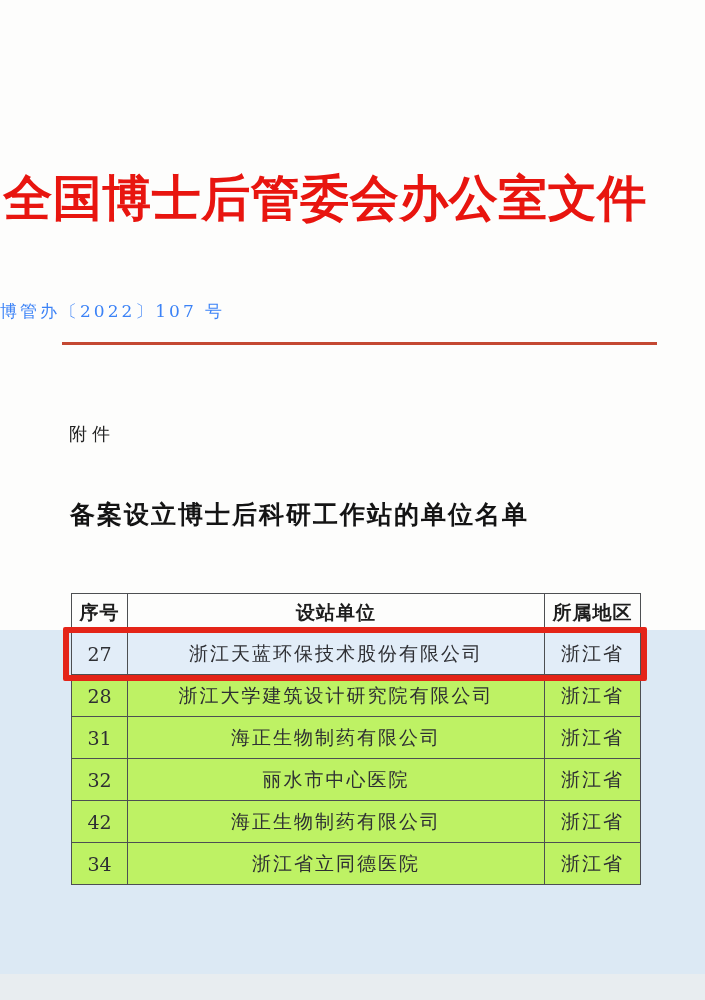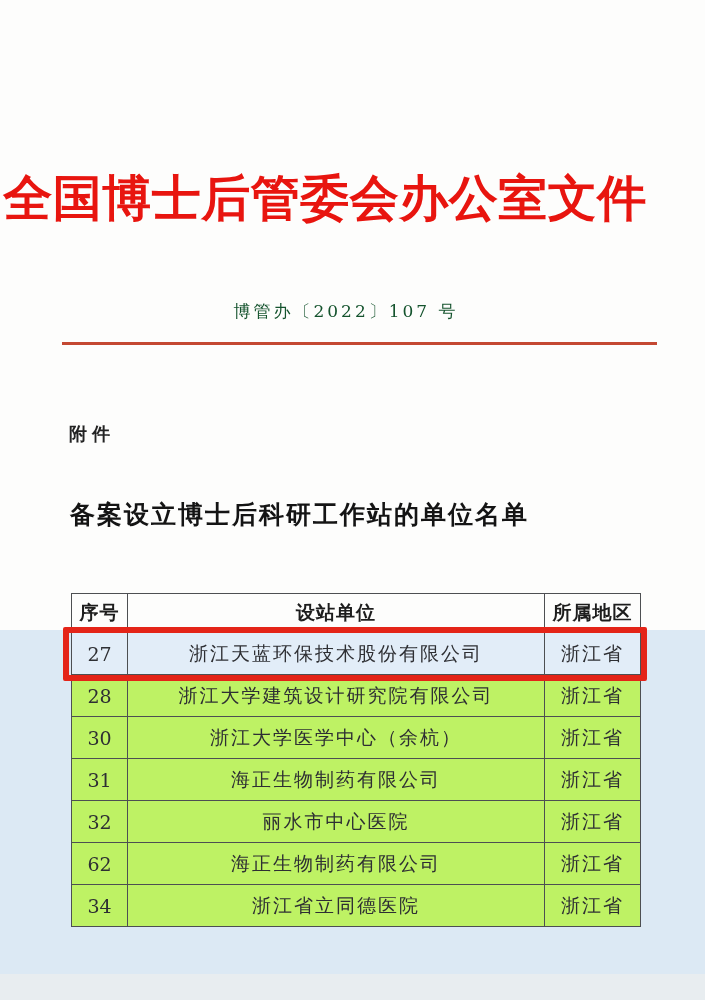--- a/index.html
+++ b/index.html
@@ -20,30 +20,30 @@
   }
   .letterhead-title {
     position: absolute; top: 166px; left: 0; width: 650px;
     text-align: center; white-space: nowrap;
     font-size: 49px; font-weight: bold; color: #e8150f;
     letter-spacing: 0.5px;
     font-family: "DejaVu Serif", "Liberation Serif", serif;
   }
   .doc-number {
     position: absolute; top: 300px; left: 0; width: 692px;
-    text-align: center; font-size: 17px; color: #14532d;
+    font-size: 17px; color: #3b82f6;
     letter-spacing: 3px;
   }
   .red-rule {
     position: absolute; top: 342px; left: 62px; width: 595px; height: 3px;
     background: #c44832;
   }
   .attachment-label {
     position: absolute; top: 422px; left: 69px;
-    font-size: 18px; font-weight: bold; color: #232323;
+    font-size: 18px; font-weight: normal; color: #232323;
     letter-spacing: 5px;
     font-family: "DejaVu Sans", "Liberation Sans", sans-serif;
   }
   .list-title {
     position: absolute; top: 498px; left: 0; width: 599px;
     text-align: center; font-size: 25px; font-weight: bold; color: #141414;
     letter-spacing: 2px; white-space: nowrap;
   }
   table.unit-table {
     position: absolute; top: 593px; left: 71px;
@@ -108,36 +108,31 @@
       <td class="no-cell">27</td>
       <td>浙江天蓝环保技术股份有限公司</td>
       <td>浙江省</td>
     </tr>
     <tr>
       <td class="no-cell">28</td>
       <td>浙江大学建筑设计研究院有限公司</td>
       <td>浙江省</td>
     </tr>
     <tr>
-      <td class="no-cell">30</td>
-      <td>浙江大学医学中心（余杭）</td>
-      <td>浙江省</td>
-    </tr>
-    <tr>
       <td class="no-cell">31</td>
       <td>海正生物制药有限公司</td>
       <td>浙江省</td>
     </tr>
     <tr>
       <td class="no-cell">32</td>
       <td>丽水市中心医院</td>
       <td>浙江省</td>
     </tr>
     <tr>
-      <td class="no-cell">62</td>
+      <td class="no-cell">42</td>
       <td>海正生物制药有限公司</td>
       <td>浙江省</td>
     </tr>
     <tr>
       <td class="no-cell">34</td>
       <td>浙江省立同德医院</td>
       <td>浙江省</td>
     </tr>
   </tbody>
 </table>

